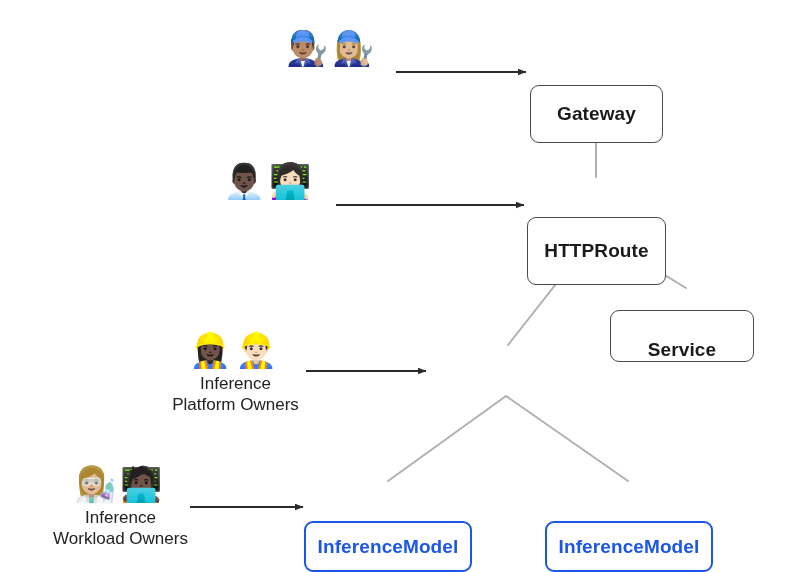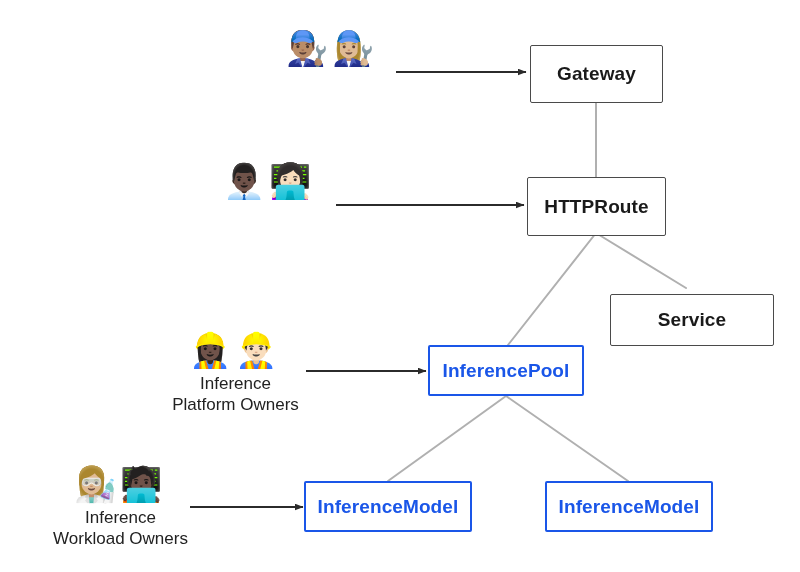--- a/index.html
+++ b/index.html
@@ -25,24 +25,25 @@
     height: 572px;
     pointer-events: none;
   }
   .node {
     position: absolute;
     box-sizing: border-box;
     display: flex;
     align-items: center;
     justify-content: center;
     background: #ffffff;
-    border-radius: 2px;
+    border-radius: 9px;
     font-weight: bold;
     letter-spacing: 0.1px;
     white-space: nowrap;
+    margin-top: 40px;
   }
   .node.gw {
     border: 1.6px solid #4a4a4a;
     color: #1a1a1a;
     font-size: 19px;
   }
   .node.infer {
     border: 2.2px solid #1a56e8;
     color: #1a56e8;
     font-size: 19px;
@@ -96,31 +97,28 @@
       <line x1="336" y1="205" x2="524" y2="205" marker-end="url(#arrowhead)"></line>
       <line x1="306" y1="371" x2="426" y2="371" marker-end="url(#arrowhead)"></line>
       <line x1="190" y1="507" x2="303" y2="507" marker-end="url(#arrowhead)"></line>
     </g>
   </svg>
 
   <div class="node gw" style="left:530px; top:45px; width:133px; height:58px;">
     <span>Gateway</span>
   </div>
 
-  <div class="node gw" style="left:527px; top:177px; width:139px; height:59px;">
+  <div class="node gw" style="left:527px; top:177px; width:139px; height:68px;">
     <span>HTTPRoute</span>
   </div>
 
-  <div class="node gw" style="left:610px; top:294px; width:164px; height:52px;">
+  <div class="node gw" style="left:610px; top:270px; width:144px; height:52px;align-items:flex-end;">
     <span>Service</span>
   </div>
 
-  <div class="node infer" style="left:428px; top:345px; width:156px; height:51px;">
-    <span>InferencePool</span>
-  </div>
 
   <div class="node infer" style="left:304px; top:481px; width:168px; height:51px;">
     <span>InferenceModel</span>
   </div>
 
   <div class="node infer" style="left:545px; top:481px; width:168px; height:51px;">
     <span>InferenceModel</span>
   </div>
 
   <div class="actor" style="left:245px; top:28px; width:175px;">

